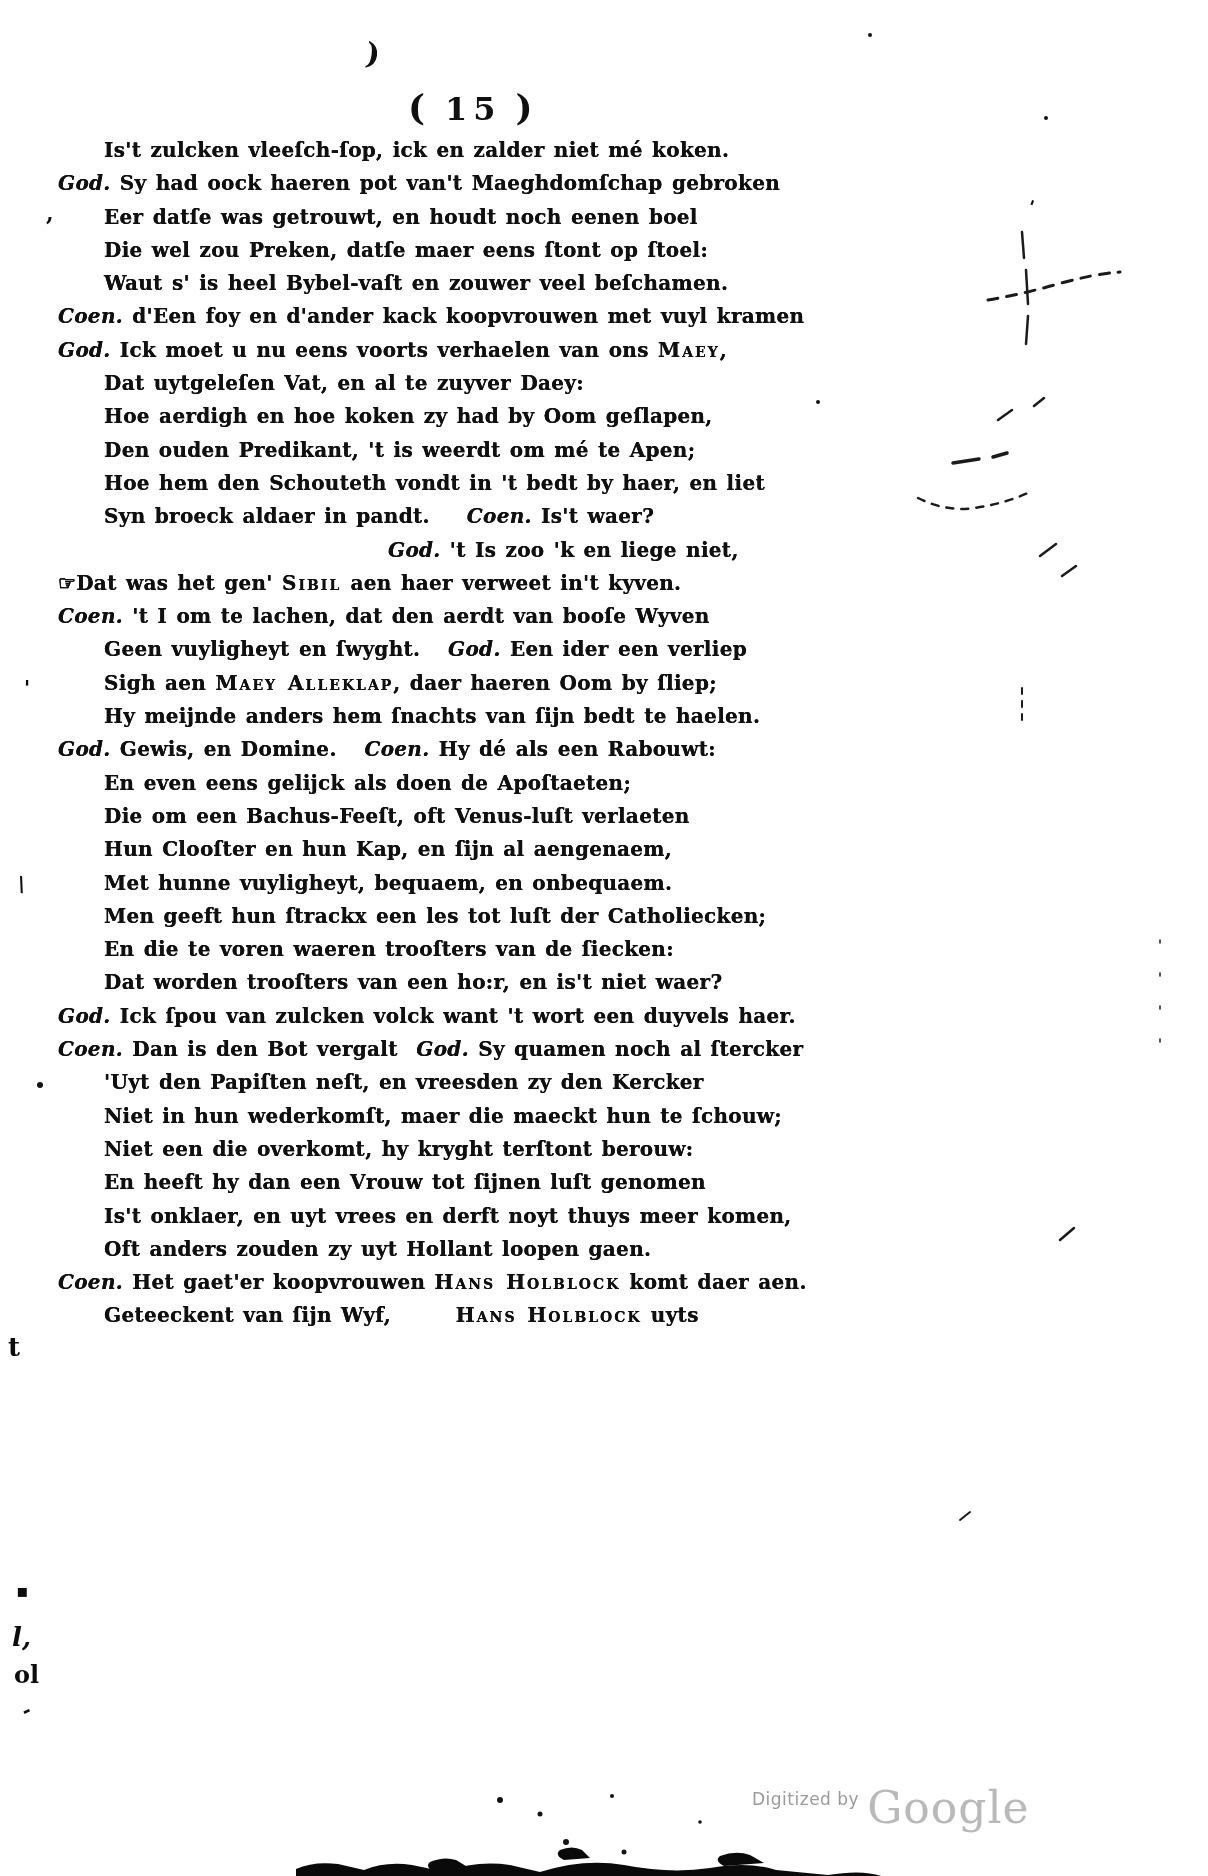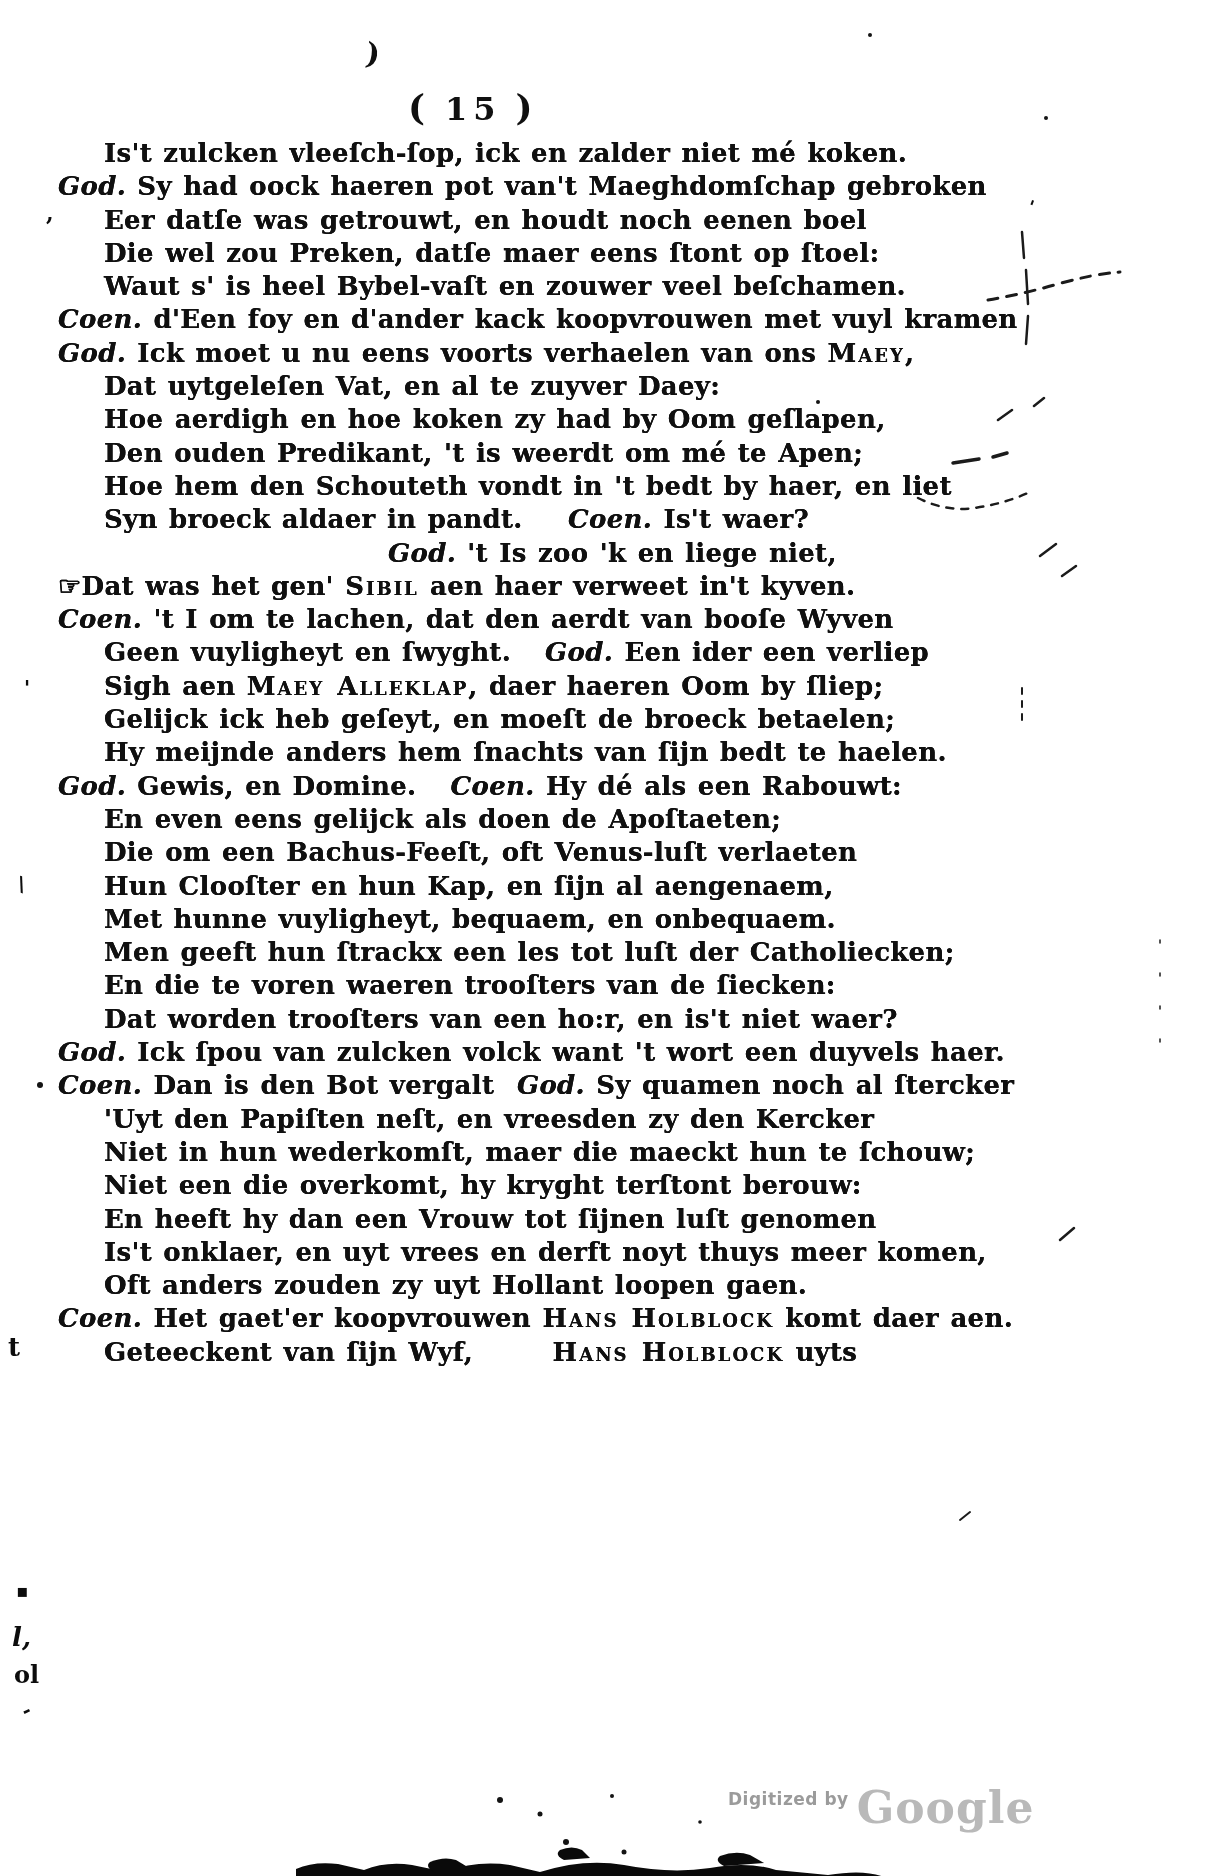--- a/index.html
+++ b/index.html
@@ -26,21 +26,21 @@
     white-space:nowrap;
   }
   .header .pnum{margin:4px 14px;font-size:32px;}
 
   
   .poem{
     position:absolute;left:58px;top:138px;width:1080px;
   }
   .line{
     height:33.3px;
-    font-size:26px;
+    font-size:20px;
     font-weight:700;
     letter-spacing:0.3px;
     word-spacing:2px;
     white-space:pre;
     text-shadow:0 0 0.5px #000;
   }
   .line.speaker{padding-left:0;}
   .line.verse{padding-left:46px;}
   .line.deep{padding-left:330px;}
   .seg-i{font-style:italic;}
@@ -53,23 +53,22 @@
   .m-t{left:8px;top:1332px;font-size:26px;}
   .m-blob{left:16px;top:1580px;font-size:18px;}
   .m-l{left:12px;top:1622px;font-size:26px;font-style:italic;}
   .m-ol{left:14px;top:1660px;font-size:24px;}
   .m-dash{left:22px;top:1698px;font-size:20px;transform:rotate(-25deg);}
   .m-q1{left:24px;top:676px;font-size:20px;}
   .m-q2{left:18px;top:872px;font-size:20px;transform:rotate(15deg);}
 
   
   .watermark{
-    position:absolute;left:728px;top:1782px;
+    position:absolute;left:752px;top:1782px;
     white-space:nowrap;
-    font-weight:bold;
   }
   .wm-prefix{
     font-family:"DejaVu Sans", sans-serif;
     font-size:17px;color:#9b9b9b;
     vertical-align:18px;letter-spacing:0.5px;
   }
   .wm-brand{
     font-family:"DejaVu Serif", serif;
     font-size:44px;color:#b9b9b9;
     letter-spacing:1px;margin-left:8px;
@@ -97,21 +96,20 @@
       <div class="line verse"><span class="seg-n">Dat uytgeleſen Vat, en al te zuyver Daey:</span></div>
       <div class="line verse"><span class="seg-n">Hoe aerdigh en hoe koken zy had by Oom geſlapen,</span></div>
       <div class="line verse"><span class="seg-n">Den ouden Predikant, 't is weerdt om mé te Apen;</span></div>
       <div class="line verse"><span class="seg-n">Hoe hem den Schouteth vondt in 't bedt by haer, en liet</span></div>
       <div class="line verse"><span class="seg-n">Syn broeck aldaer in pandt.&nbsp;&nbsp;&nbsp;&nbsp;</span><span class="seg-i">Coen.</span><span class="seg-n"> Is't waer?</span></div>
       <div class="line deep"><span class="seg-i">God.</span><span class="seg-n"> 't Is zoo 'k en liege niet,</span></div>
       <div class="line speaker"><span class="seg-n">☞Dat was het gen' </span><span class="seg-sc">Sibil</span><span class="seg-n"> aen haer verweet in't kyven.</span></div>
       <div class="line speaker"><span class="seg-i">Coen.</span><span class="seg-n"> 't I om te lachen, dat den aerdt van booſe Wyven</span></div>
       <div class="line verse"><span class="seg-n">Geen vuyligheyt en ſwyght.&nbsp;&nbsp;&nbsp;</span><span class="seg-i">God.</span><span class="seg-n"> Een ider een verliep</span></div>
       <div class="line verse"><span class="seg-n">Sigh aen </span><span class="seg-sc">Maey Alleklap</span><span class="seg-n">, daer haeren Oom by ſliep;</span></div>
-      <div class="line verse"><span class="seg-n">Gelijck ick heb geſeyt, en moeſt de broeck betaelen;</span></div>
       <div class="line verse"><span class="seg-n">Hy meijnde anders hem ſnachts van ſijn bedt te haelen.</span></div>
       <div class="line speaker"><span class="seg-i">God.</span><span class="seg-n"> Gewis, en Domine.&nbsp;&nbsp;&nbsp;</span><span class="seg-i">Coen.</span><span class="seg-n"> Hy dé als een Rabouwt:</span></div>
       <div class="line verse"><span class="seg-n">En even eens gelijck als doen de Apoſtaeten;</span></div>
       <div class="line verse"><span class="seg-n">Die om een Bachus-Feeſt, oft Venus-luſt verlaeten</span></div>
       <div class="line verse"><span class="seg-n">Hun Clooſter en hun Kap, en ſijn al aengenaem,</span></div>
       <div class="line verse"><span class="seg-n">Met hunne vuyligheyt, bequaem, en onbequaem.</span></div>
       <div class="line verse"><span class="seg-n">Men geeft hun ſtrackx een les tot luſt der Catholiecken;</span></div>
       <div class="line verse"><span class="seg-n">En die te voren waeren trooſters van de ſiecken:</span></div>
       <div class="line verse"><span class="seg-n">Dat worden trooſters van een ho:r, en is't niet waer?</span></div>
       <div class="line speaker"><span class="seg-i">God.</span><span class="seg-n"> Ick ſpou van zulcken volck want 't wort een duyvels haer.</span></div>

